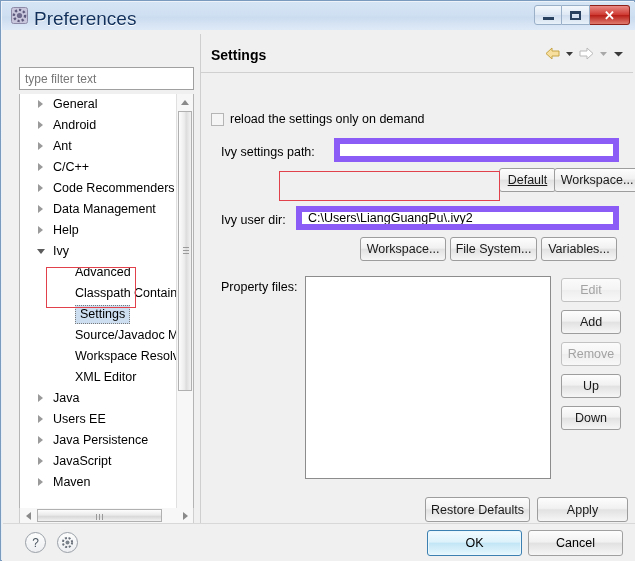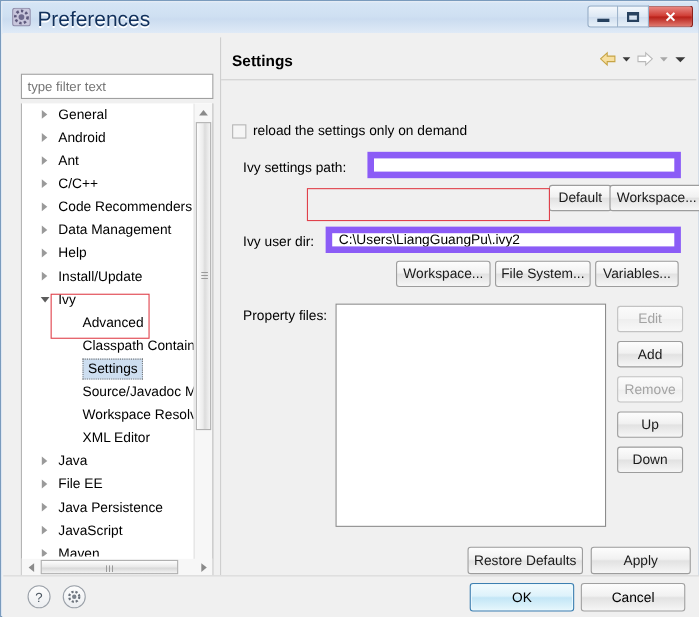--- a/index.html
+++ b/index.html
@@ -254,24 +254,20 @@
               </div>
               <div class="trow">
                 <span class="arrow"></span>
                 <span class="lbl">Data Management</span>
               </div>
               <div class="trow">
                 <span class="arrow"></span>
                 <span class="lbl">Help</span>
               </div>
               <div class="trow">
-                <span class="arrow"></span>
-                <span class="lbl">Install/Update</span>
-              </div>
-              <div class="trow">
                 <span class="arrow open"></span>
                 <span class="lbl">Ivy</span>
               </div>
               <div class="trow child">
                 <span class="lbl">Advanced</span>
               </div>
               <div class="trow child">
                 <span class="lbl">Classpath Container</span>
               </div>
               <div class="trow child sel">
@@ -285,21 +281,21 @@
               </div>
               <div class="trow child">
                 <span class="lbl">XML Editor</span>
               </div>
               <div class="trow">
                 <span class="arrow"></span>
                 <span class="lbl">Java</span>
               </div>
               <div class="trow">
                 <span class="arrow"></span>
-                <span class="lbl">File EE</span>
+                <span class="lbl">Users EE</span>
               </div>
               <div class="trow">
                 <span class="arrow"></span>
                 <span class="lbl">Java Persistence</span>
               </div>
               <div class="trow">
                 <span class="arrow"></span>
                 <span class="lbl">JavaScript</span>
               </div>
               <div class="trow">
@@ -368,21 +364,21 @@
         <div class="titlesep"></div>
 
         <div class="chk-row">
           <span class="chkbox"></span>
           <span class="chk-label">reload the settings only on demand</span>
         </div>
 
         <div class="field-label" style="left:20px;top:111px;">Ivy settings path:</div>
         <input class="textfield" style="left: 133px; top: 104px; width: 285px; height: 24px;" value="">
 
-        <div class="btn" style="left:298px;top:134px;width:57px;">Default</div>
+        <div class="btn" style="left:298px;top:134px;width:57px;text-decoration:underline;">Default</div>
         <div class="btn" style="left:353px;top:134px;width:86px;">Workspace...</div>
 
         <div class="field-label" style="left:20px;top:179px;">Ivy user dir:</div>
         <input class="textfield" style="left: 95px; top: 172px; width: 323px; height: 24px;" value="C:\Users\LiangGuangPu\.ivy2">
 
         <div class="btn" style="left:159px;top:203px;width:86px;">Workspace...</div>
         <div class="btn" style="left:249px;top:203px;width:87px;">File System...</div>
         <div class="btn" style="left:340px;top:203px;width:76px;">Variables...</div>
 
         <div class="field-label" style="left:20px;top:246px;">Property files:</div>

